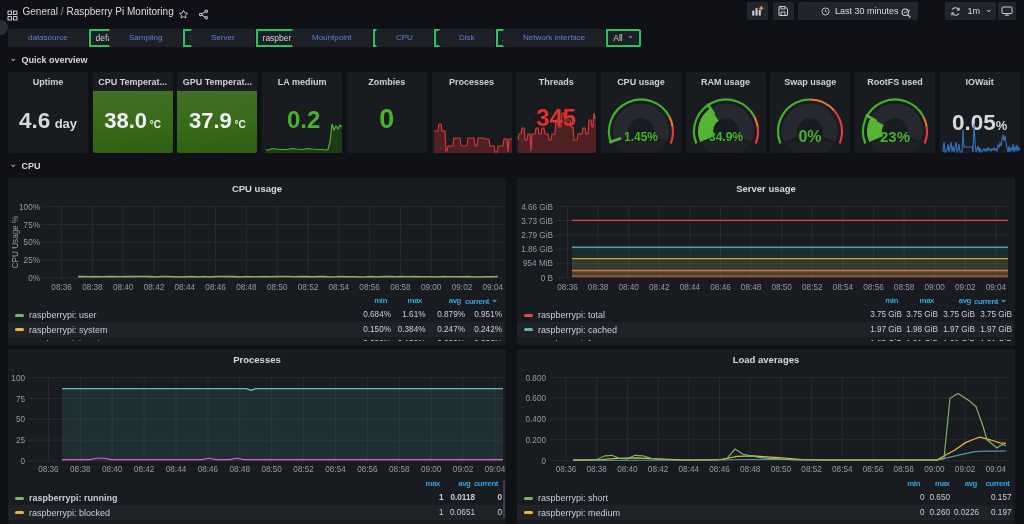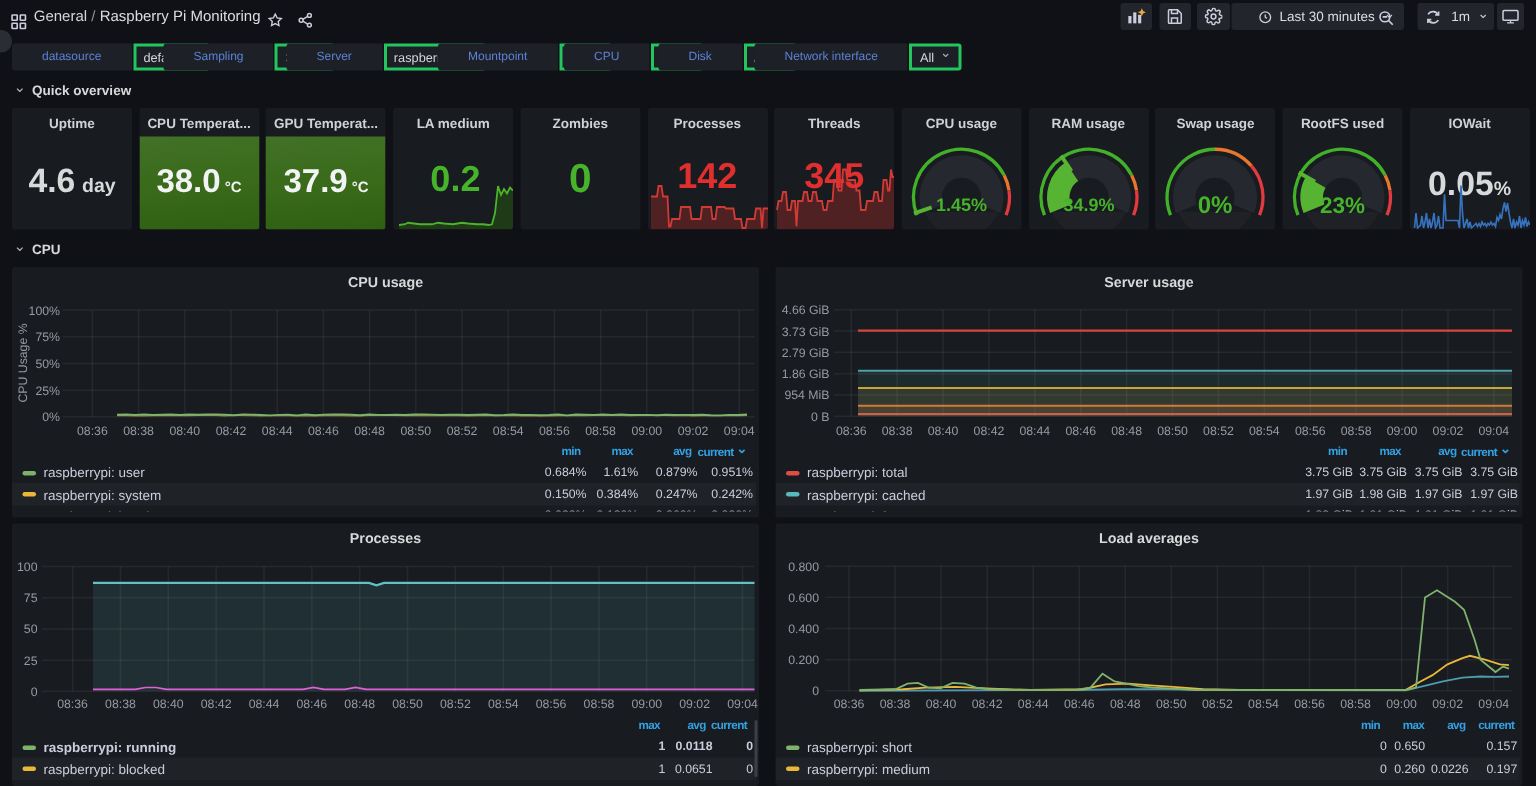--- a/index.html
+++ b/index.html
@@ -47,21 +47,21 @@
         <path d="M5 3h11l5 5v12a1 1 0 01-1 1H5a1 1 0 01-1-1V4a1 1 0 011-1z"></path>
         <path d="M8 3v5h8V3M8 21v-7h8v7"></path>
       </svg>
     </div>
   <div class="btn" style="left:798px;width:21.5px">
       <svg width="12" height="12" viewBox="0 0 24 24" fill="none" stroke="#ccccdc" stroke-width="2">
         <circle cx="12" cy="12" r="3.2"></circle>
         <path d="M19.4 15a1.7 1.7 0 00.3 1.9l.1.1a2 2 0 11-2.9 2.9l-.1-.1a1.7 1.7 0 00-1.9-.3 1.7 1.7 0 00-1 1.5V21a2 2 0 11-4 0v-.1a1.7 1.7 0 00-1-1.6 1.7 1.7 0 00-1.9.3l-.1.1a2 2 0 11-2.9-2.9l.1-.1a1.7 1.7 0 00.3-1.9 1.7 1.7 0 00-1.5-1H3a2 2 0 110-4h.1a1.7 1.7 0 001.6-1 1.7 1.7 0 00-.3-1.9l-.1-.1a2 2 0 112.9-2.9l.1.1a1.7 1.7 0 001.9.3h.1a1.7 1.7 0 001-1.5V3a2 2 0 114 0v.1a1.7 1.7 0 001 1.5h.1a1.7 1.7 0 001.9-.3l.1-.1a2 2 0 112.9 2.9l-.1.1a1.7 1.7 0 00-.3 1.9v.1a1.7 1.7 0 001.5 1h.2a2 2 0 110 4h-.1a1.7 1.7 0 00-1.5 1z"></path>
       </svg>
     </div>
-  <div class="btn" style="left:821px;width:115px;justify-content:flex-start;padding-left:18px">
+  <div class="btn" style="left:803px;width:115px;justify-content:flex-start;padding-left:18px">
       <svg width="9" height="9" viewBox="0 0 24 24" fill="none" stroke="#ccccdc" stroke-width="2.4">
         <circle cx="12" cy="12" r="9.5"></circle>
         <path d="M12 7v5l3 2"></path>
       </svg>
       <span style="margin-left:5px;font-size:9px;color:#dcdde0">Last 30 minutes</span>
       <span style="margin-left:6px;color:#ccccdc;font-size:9px;position:relative;top:-2.5px">⌄</span>
       <span style="position:absolute;right:6px;top:3px"><svg width="12" height="12" viewBox="0 0 24 24" fill="none" stroke="#ccccdc" stroke-width="2.2">
           <circle cx="10.5" cy="10.5" r="6.5"></circle>
           <path d="M15.5 15.5L21 21M7.5 10.5h6"></path>
         </svg></span>
@@ -140,21 +140,20 @@
   </div>
 <div class="panel" style="left:346.8px;top:72px;width:80px;height:81px">
     <div class="ptitle">Zombies</div>
     <div class="bigv" style="top:32px;color:#47b32b;font-size:27px">0</div>
   </div>
 <div class="panel" style="left:431.5px;top:72px;width:80px;height:81px">
     <div class="ptitle">Processes</div>
     <svg width="80" height="81" style="position:absolute;left:0;top:0">
       <polygon points="2.0,81.0 2.0,59.0 6.0,59.0 7.0,52.0 9.0,52.0 10.0,59.0 13.0,59.0 14.0,79.0 15.0,79.0 16.0,74.0 21.0,74.0 22.0,66.0 28.0,66.0 29.0,74.0 35.0,74.0 36.0,66.0 42.0,66.0 43.0,74.0 45.0,74.0 46.0,66.0 51.0,66.0 52.0,67.0 57.0,67.0 58.0,74.0 62.0,74.0 63.0,80.0 65.0,80.0 66.0,74.0 71.0,74.0 72.0,67.0 75.0,67.0 76.0,80.0 77.0,67.0 80.0,67.0 80.0,81.0" fill="rgba(210,50,45,0.30)"></polygon>
     </svg>
-    <div class="bigv" style="top:31.5px;color:#e02f2f;font-size:24px">142</div>
     <svg width="80" height="81" style="position:absolute;left:0;top:0">
       <polyline points="2.0,59.0 6.0,59.0 7.0,52.0 9.0,52.0 10.0,59.0 13.0,59.0 14.0,79.0 15.0,79.0 16.0,74.0 21.0,74.0 22.0,66.0 28.0,66.0 29.0,74.0 35.0,74.0 36.0,66.0 42.0,66.0 43.0,74.0 45.0,74.0 46.0,66.0 51.0,66.0 52.0,67.0 57.0,67.0 58.0,74.0 62.0,74.0 63.0,80.0 65.0,80.0 66.0,74.0 71.0,74.0 72.0,67.0 75.0,67.0 76.0,80.0 77.0,67.0 80.0,67.0" stroke="#d23a35" stroke-width="1.2" fill="none"></polyline>
     </svg>
   </div>
 <div class="panel" style="left:516.2px;top:72px;width:80px;height:81px">
     <div class="ptitle">Threads</div>
     <svg width="80" height="81" style="position:absolute;left:0;top:0">
       <polygon points="2.0,81.0 2.0,68.0 3.0,62.0 5.0,62.0 6.0,56.0 8.0,56.0 9.0,68.0 11.0,68.0 12.0,62.0 14.0,62.0 15.0,79.0 16.0,62.0 19.0,62.0 20.0,56.0 22.0,56.0 23.0,62.0 25.0,62.0 26.0,56.0 28.0,56.0 29.0,62.0 32.0,62.0 33.0,68.0 35.0,68.0 36.0,62.0 39.0,62.0 40.0,48.0 42.0,48.0 43.0,55.0 45.0,55.0 46.0,41.0 48.0,41.0 49.0,48.0 54.0,48.0 55.0,55.0 57.0,55.0 58.0,68.0 61.0,68.0 62.0,62.0 66.0,62.0 67.0,56.0 69.0,56.0 70.0,62.0 72.0,62.0 73.0,48.0 75.0,48.0 76.0,55.0 77.0,55.0 78.0,41.0 79.0,46.0 80.0,46.0 80.0,81.0" fill="rgba(210,50,45,0.30)"></polygon>
     </svg>
     <div class="bigv" style="top:31.5px;color:#e02f2f;font-size:24px">345</div>

